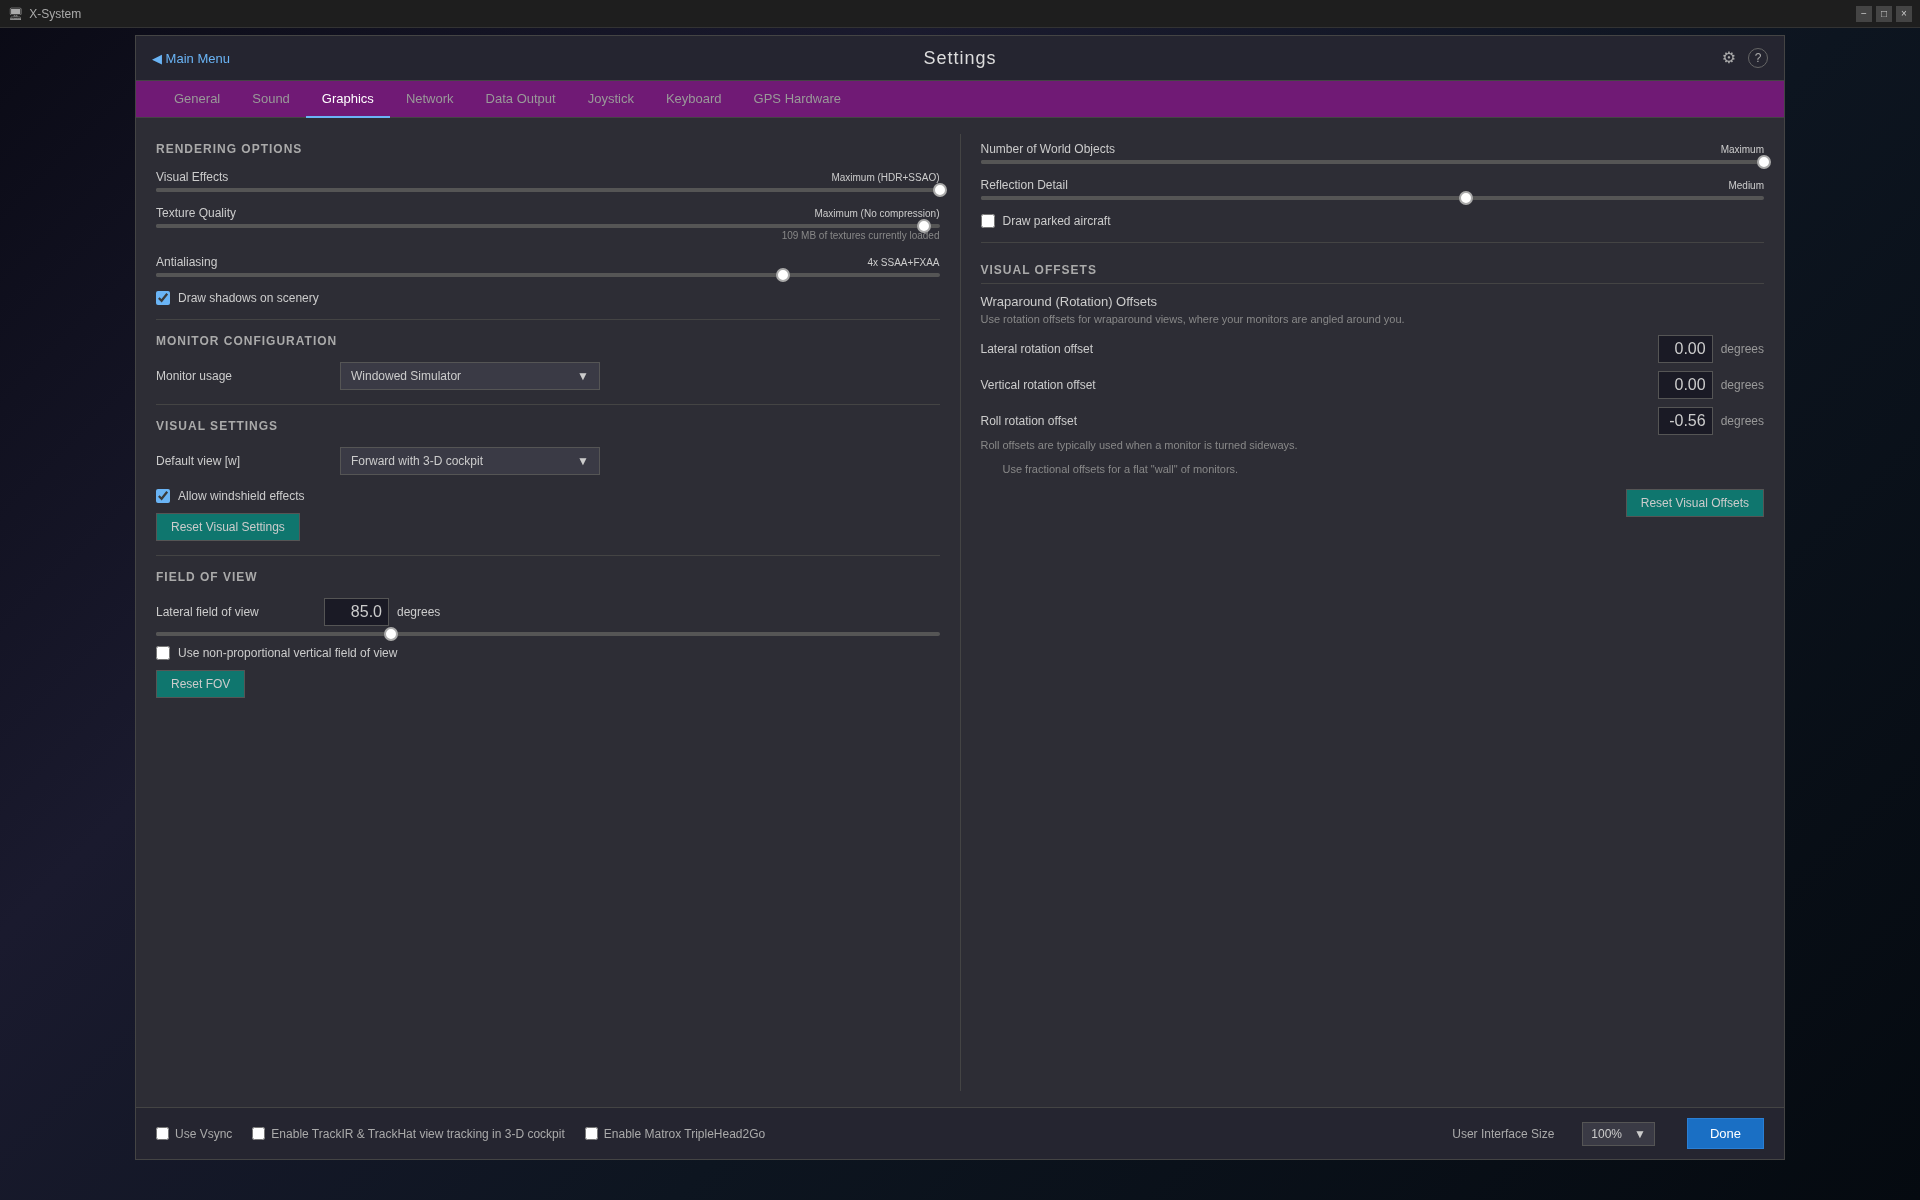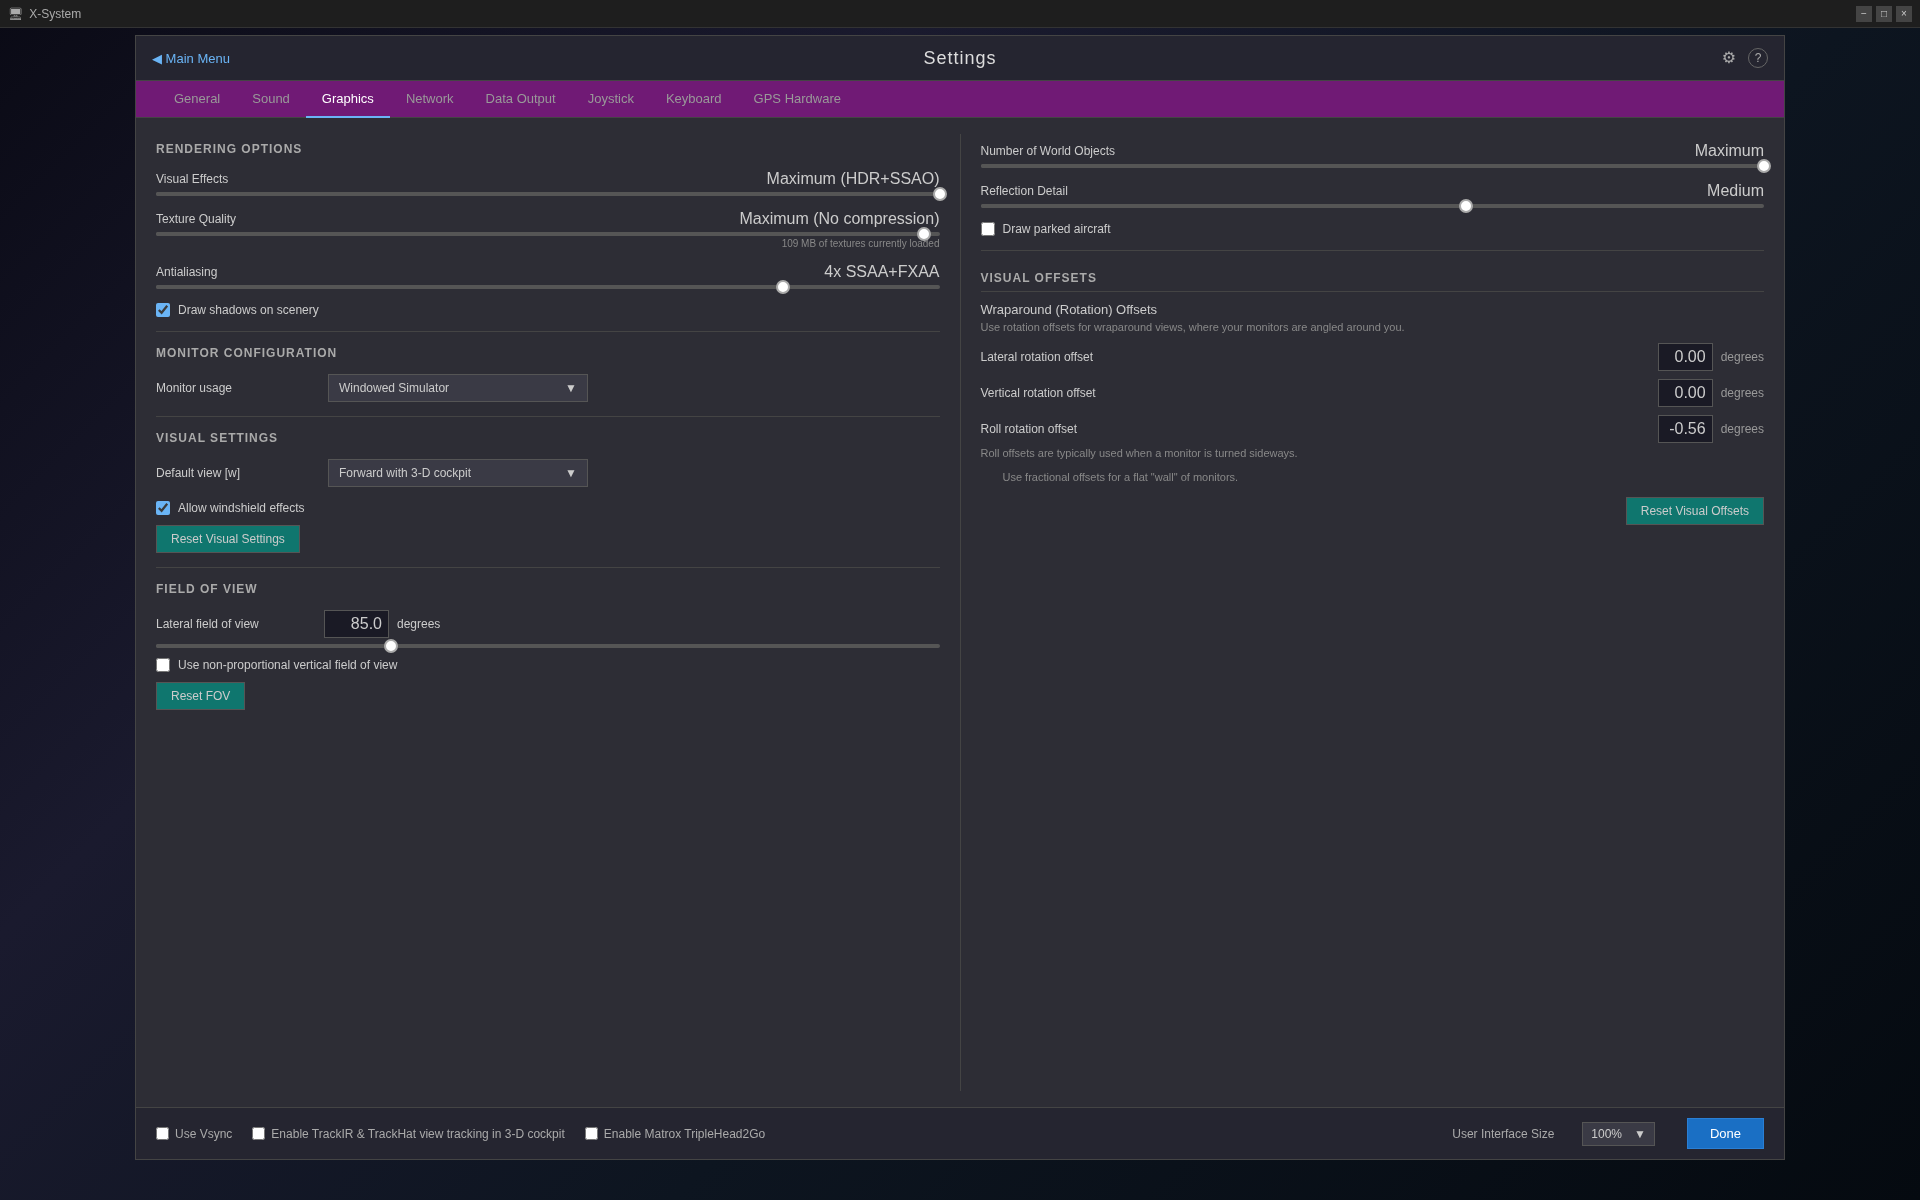--- a/index.html
+++ b/index.html
@@ -148,21 +148,21 @@
       margin-bottom: 14px;
       margin-top: 8px;
     }
     .setting-label {
       color: #ccc;
       font-size: 12px;
       min-width: 160px;
     }
     .setting-value {
       color: #ccc;
-      font-size: 16px;
+      font-size: 10px;
       margin-left: auto;
       text-align: center;
     }
 
     
     .slider-container {
       display: flex;
       flex-direction: column;
       margin-bottom: 14px;
     }
@@ -255,21 +255,21 @@
       border: 1px solid #555;
       background: #0f766e;
       color: #ccc;
     }
 
     
     .monitor-row {
       display: flex;
       align-items: center;
       margin-bottom: 14px;
-      gap: 12px;
+      gap: 24px;
     }
 
     
     .right-panel {
       border-left: 1px solid #444;
       padding-left: 20px;
     }
 
     .visual-offsets-header {
       font-size: 12px;

